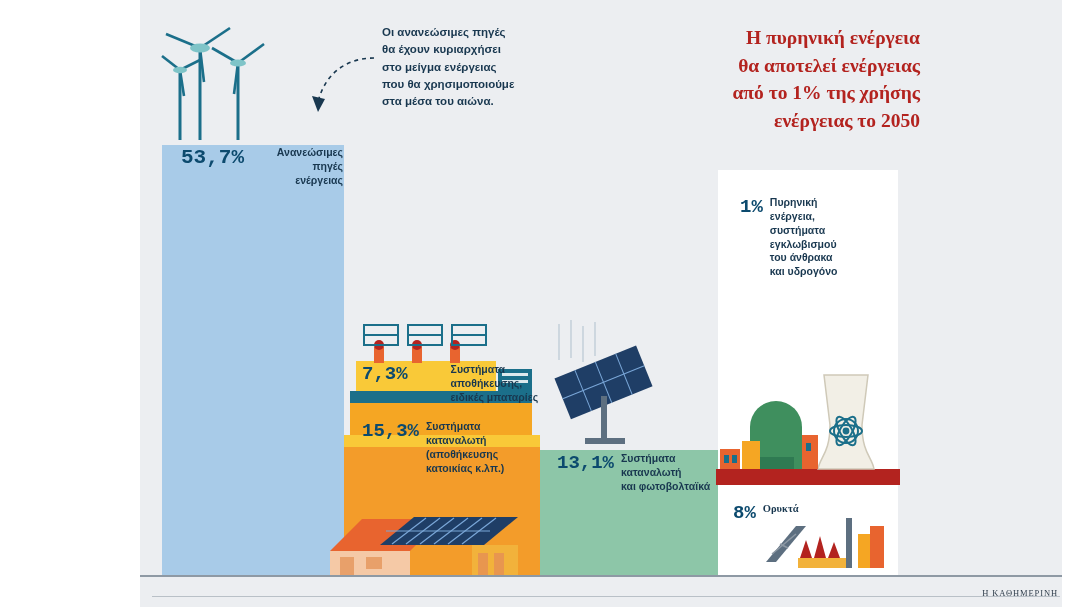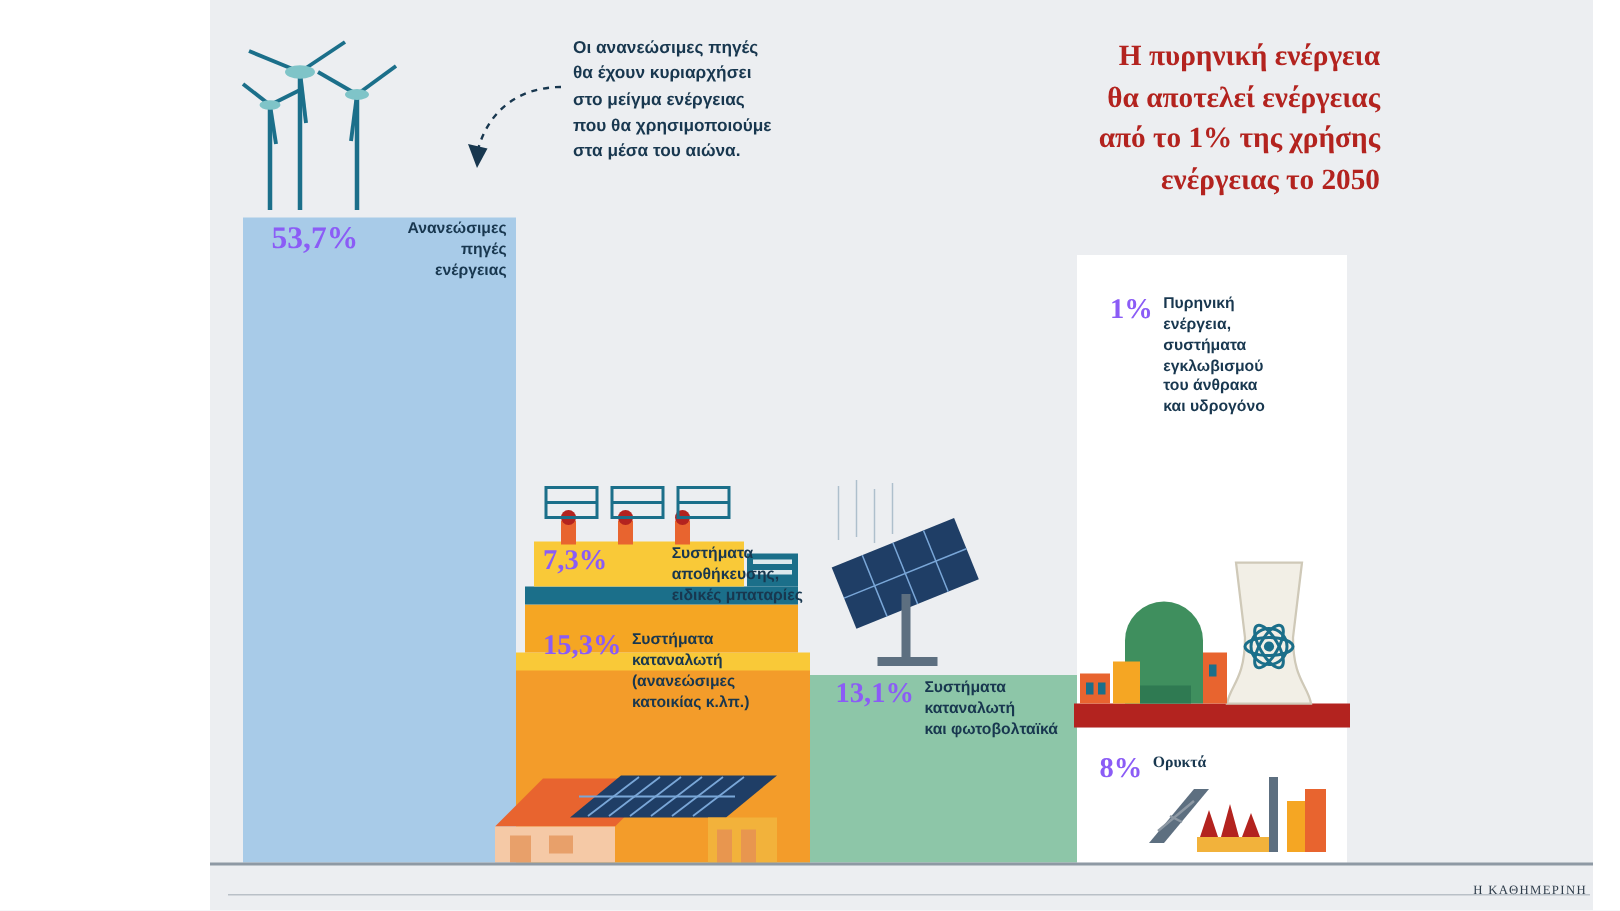--- a/index.html
+++ b/index.html
@@ -35,22 +35,22 @@
   .bar-renew{left:162px;width:182px;height:430px;background:#a8cbe8;}
   .bar-storage{left:344px;width:196px;height:140px;background:#f9c938;}
   .bar-consumer{left:344px;width:196px;height:128px;background:#f39c2a;bottom:32px;}
   .bar-solar{left:540px;width:178px;height:125px;background:#8dc6a8;}
   .bar-nuclear{left:718px;width:180px;height:405px;background:#ffffff;}
   .bar-fossil{left:718px;width:180px;height:90px;background:#ffffff;bottom:32px;border-top:3px solid #eceef1;}
 
   
   .lbl{position:absolute;display:flex;align-items:flex-start;gap:7px;}
   .pct{
-    font-family:Liberation Serif, serif;
-    font-weight:bold;color:#8b5cf6;
+    font-family:Liberation Mono, monospace;
+    font-weight:bold;color:#0c4a6e;
     white-space:nowrap;
   }
   .pct-lg{font-size:21px;}
   .pct-md{font-size:19px;}
   .desc{
     font-size:10.5px;line-height:1.32;font-weight:bold;color:#18374f;
     font-family:"Liberation Sans", sans-serif;
   }
 
   .lbl-renew{left:181px;top:146px;}
@@ -268,21 +268,21 @@
       <span>αποθήκευσης,</span><br>
       <span>ειδικές μπαταρίες</span>
     </span>
   </div>
 
   <div class="lbl lbl-consumer">
     <span class="pct pct-md">15,3%</span>
     <span class="desc">
       <span>Συστήματα</span><br>
       <span>καταναλωτή</span><br>
-      <span>(ανανεώσιμες</span><br>
+      <span>(αποθήκευσης</span><br>
       <span>κατοικίας κ.λπ.)</span>
     </span>
   </div>
 
   <div class="lbl lbl-solar">
     <span class="pct pct-md">13,1%</span>
     <span class="desc">
       <span>Συστήματα</span><br>
       <span>καταναλωτή</span><br>
       <span>και φωτοβολταϊκά</span>

